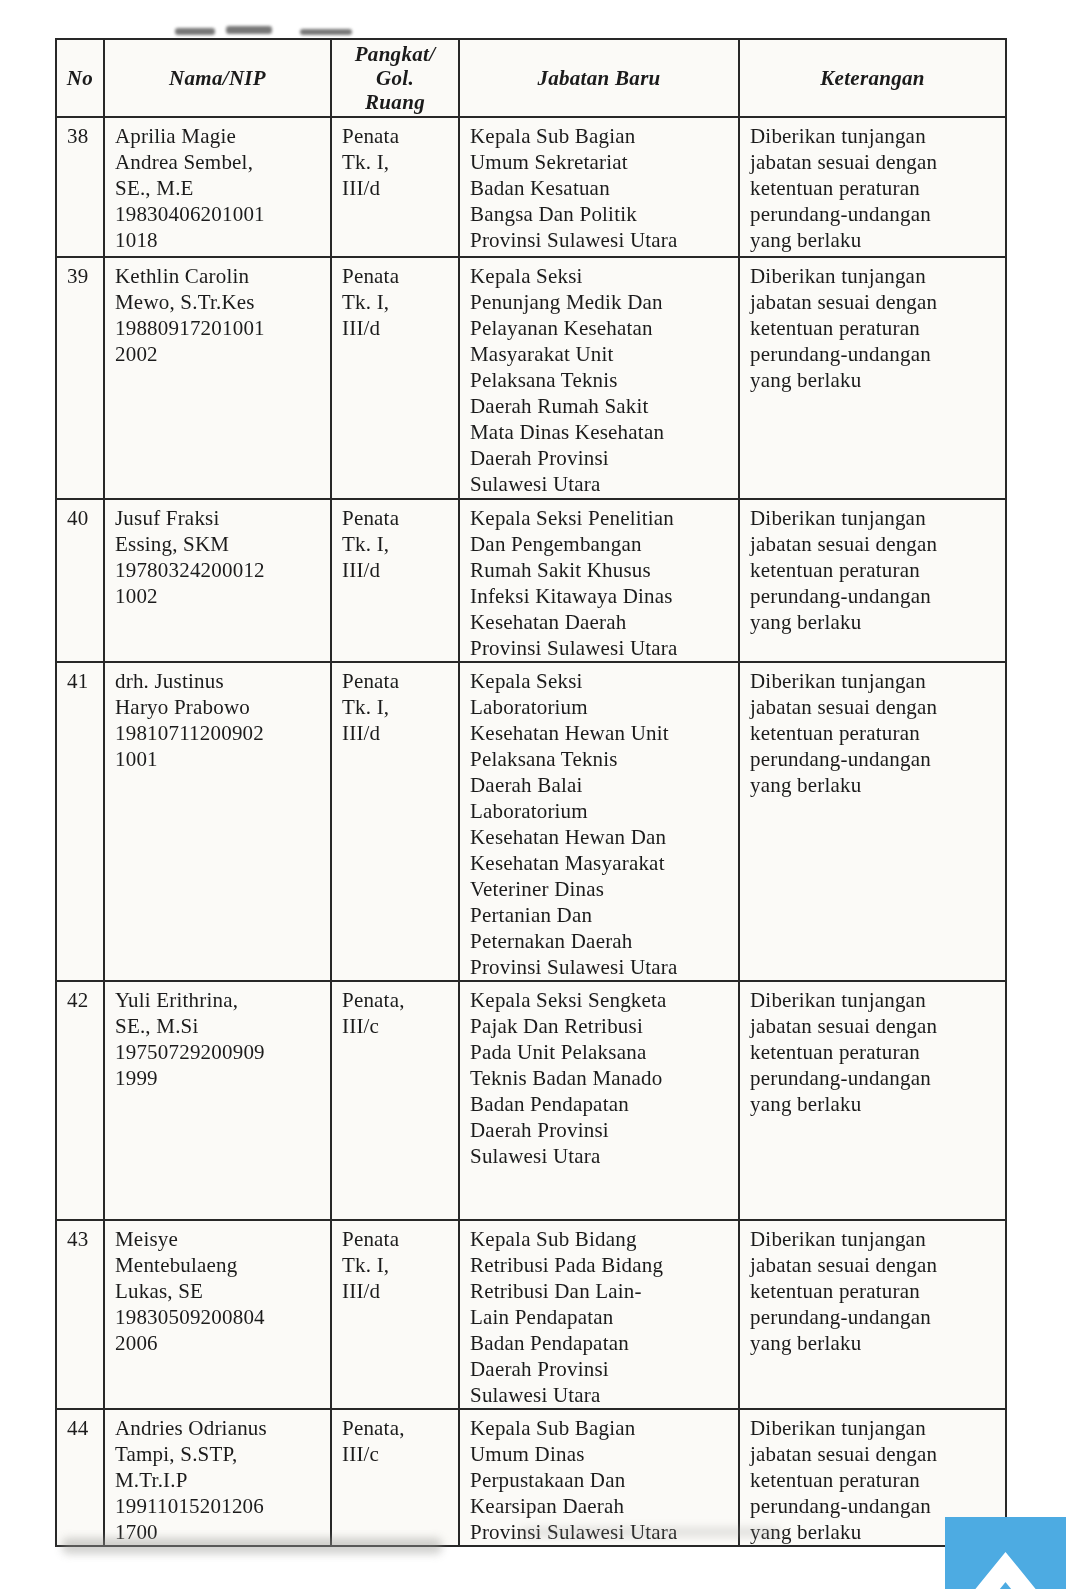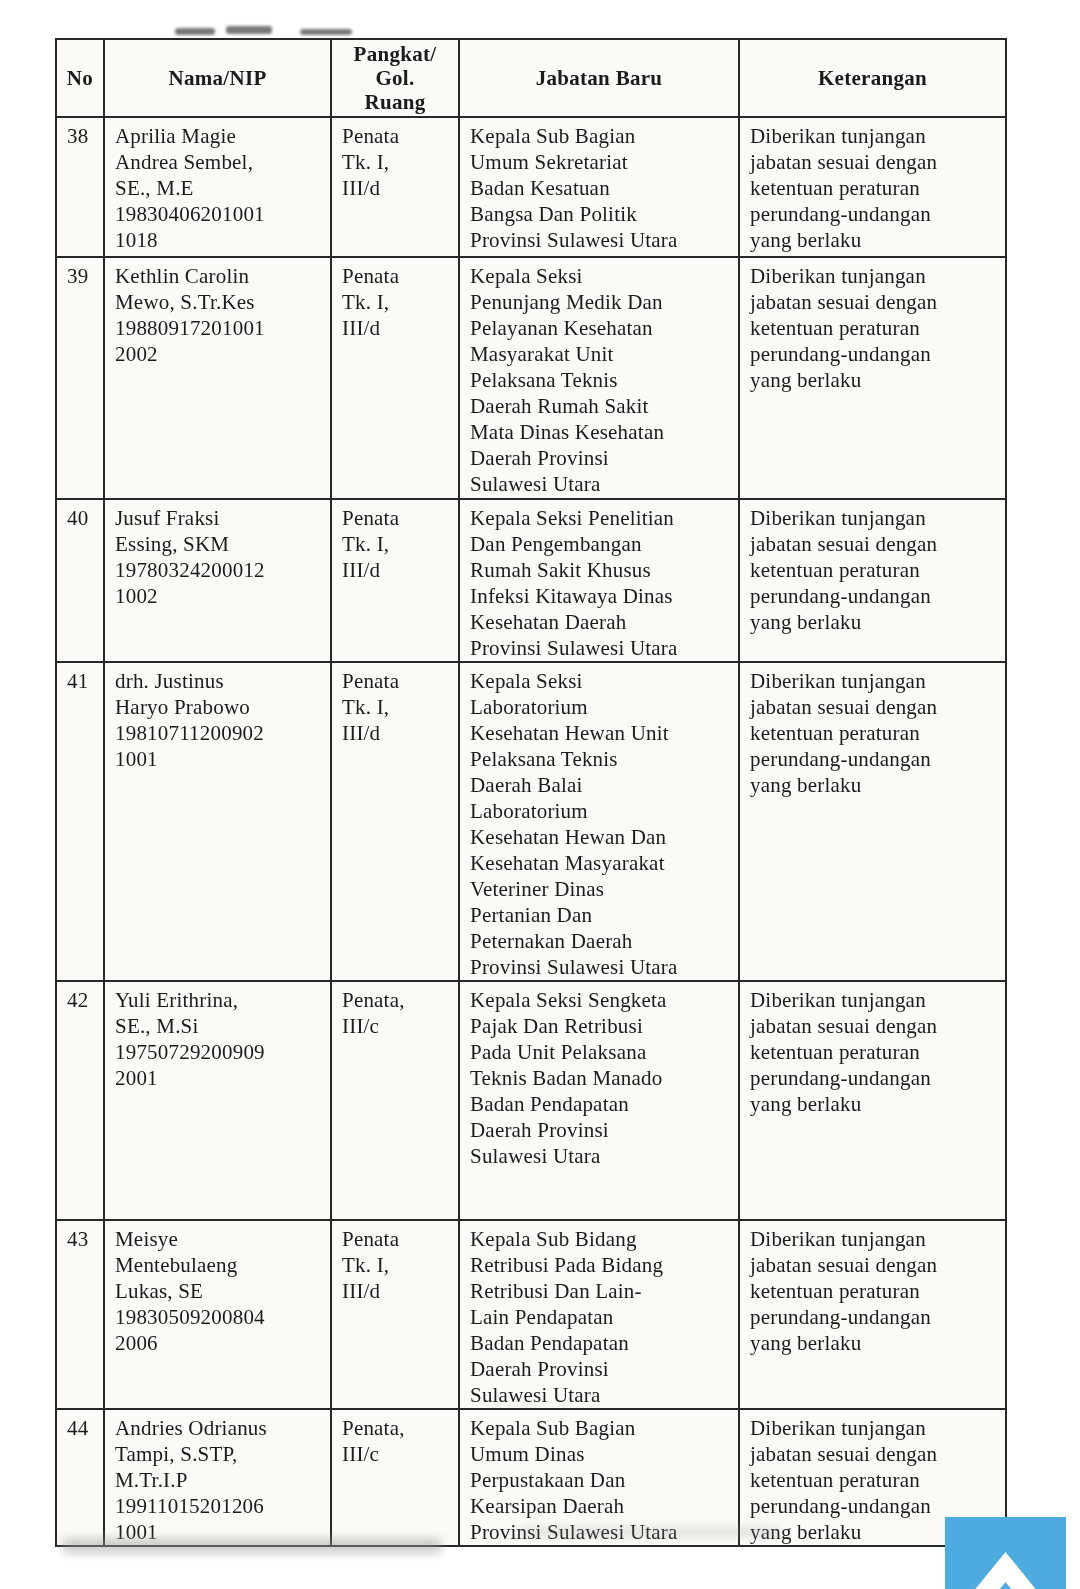--- a/index.html
+++ b/index.html
@@ -23,20 +23,21 @@
   }
   table.doc, table.doc th, table.doc td{
     border:2px solid #282828;
   }
   table.doc th{
     font-size:21px;font-weight:bold;line-height:24px;
     text-align:center;vertical-align:middle;
     white-space:pre-line;
     padding:2px 4px;
     letter-spacing:.3px;
+    font-style:italic;
   }
   table.doc td{
     font-size:21px;line-height:26px;
     vertical-align:top;text-align:left;
     white-space:pre-line;
     padding:5px 2px 0 10px;
     letter-spacing:.2px;
   }
   td.c-no{text-align:center;padding-left:2px;padding-right:2px;}
   tr.hrow{height:72px;}
@@ -171,21 +172,21 @@
 jabatan sesuai dengan
 ketentuan peraturan
 perundang-undangan
 yang berlaku</td>
     </tr>
     <tr class="r4">
       <td class="c-no">42</td>
       <td>Yuli Erithrina,
 SE., M.Si
 19750729200909
-2001</td>
+1999</td>
       <td>Penata,
 III/c</td>
       <td>Kepala Seksi Sengketa
 Pajak Dan Retribusi
 Pada Unit Pelaksana
 Teknis Badan Manado
 Badan Pendapatan
 Daerah Provinsi
 Sulawesi Utara</td>
       <td>Diberikan tunjangan
@@ -216,21 +217,21 @@
 ketentuan peraturan
 perundang-undangan
 yang berlaku</td>
     </tr>
     <tr class="r6">
       <td class="c-no">44</td>
       <td>Andries Odrianus
 Tampi, S.STP,
 M.Tr.I.P
 19911015201206
-1001</td>
+1700</td>
       <td>Penata,
 III/c</td>
       <td>Kepala Sub Bagian
 Umum Dinas
 Perpustakaan Dan
 Kearsipan Daerah
 Provinsi Sulawesi Utara</td>
       <td>Diberikan tunjangan
 jabatan sesuai dengan
 ketentuan peraturan

